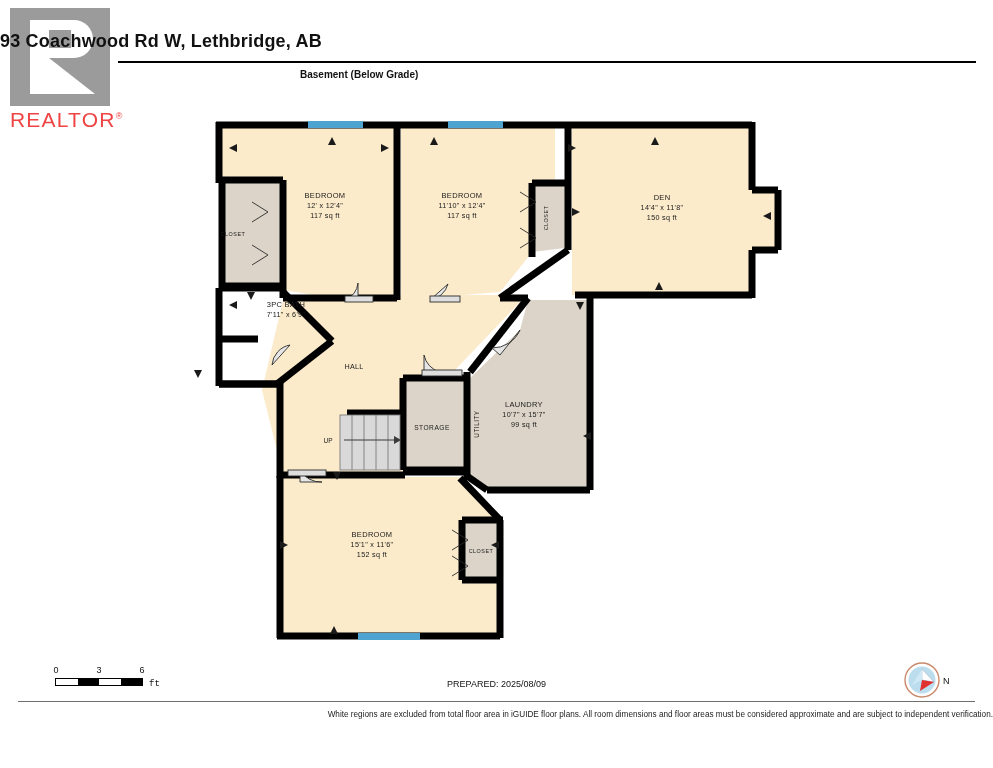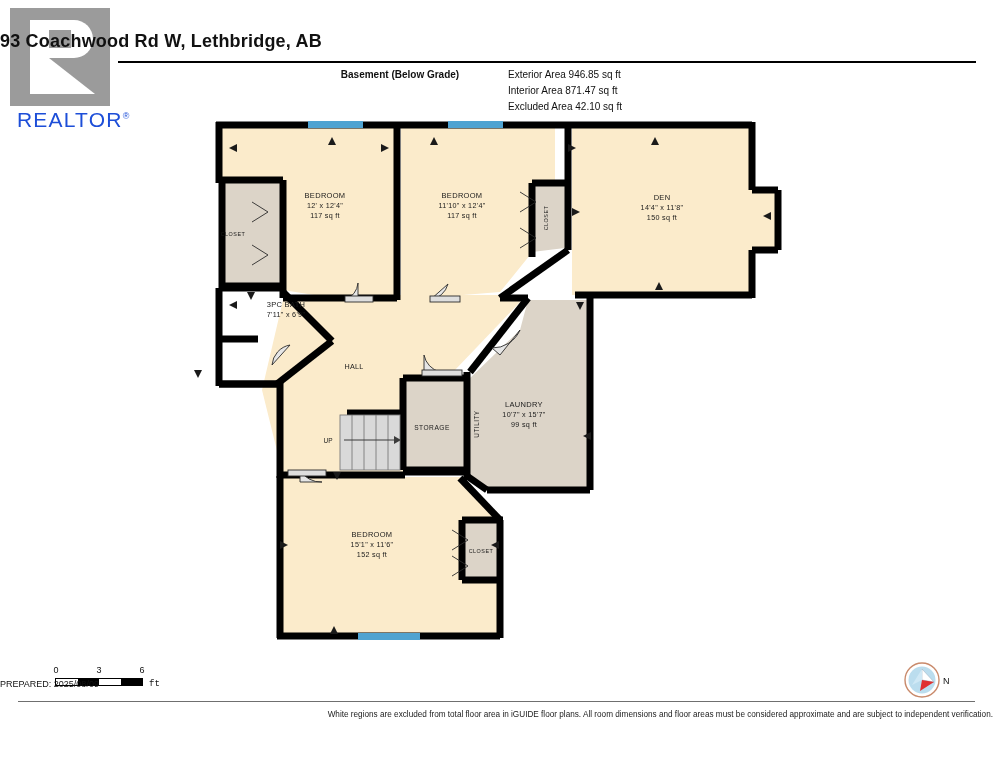--- a/index.html
+++ b/index.html
@@ -61,26 +61,26 @@
     position: absolute;
     left: 39px;
     top: 50px;
     width: 46px;
     height: 36px;
     background: #ffffff;
     clip-path: polygon(0 0, 0 100%, 100% 100%);
   }
   #realtor-logo .legword {
     position: absolute;
-    left: 11px;
+    left: 4px;
     top: 100px;
     width: 125px;
     font-size: 21px;
     letter-spacing: 1.2px;
-    color: #1d4ed8;
+    color: #ef4444;
     font-family: "Liberation Sans", sans-serif;
     white-space: nowrap;
   }
   #realtor-logo .legword sup {
     font-size: 9px;
     vertical-align: super;
   }
 
   
   #title {
@@ -107,21 +107,21 @@
     width: 420px;
     display: flex;
     gap: 8px;
     align-items: flex-start;
     font-size: 10px;
   }
   #subhead .floor-label {
     font-weight: bold;
     white-space: nowrap;
     padding-top: 0px;
-    text-align: center;
+    text-align: left;
     width: 200px;
   }
   #subhead .areas {
     display: flex;
     flex-direction: column;
     gap: 5px;
     white-space: nowrap;
   }
 
   
@@ -186,20 +186,21 @@
     left: 94px;
     top: 14px;
     font-size: 9px;
     font-family: Liberation Mono, monospace;
   }
   #prepared {
     position: absolute;
     left: 0;
     top: 679px;
     width: 993px;
+    text-align: center;
     font-size: 9px;
   }
   #compass {
     position: absolute;
     left: 898px;
     top: 660px;
     width: 60px;
     height: 44px;
   }
   #footer-rule {
@@ -231,25 +232,20 @@
     <div class="leg"></div>
   </div>
   <div class="legword"><span>REALTOR</span><sup>®</sup></div>
 </div>
 
 <div id="title">93 Coachwood Rd W, Lethbridge, AB</div>
 <div id="title-rule"></div>
 
 <div id="subhead">
   <div class="floor-label">Basement (Below Grade)</div>
-  <div class="areas">
-    <div>Exterior Area 946.85 sq ft</div>
-    <div>Interior Area 871.47 sq ft</div>
-    <div>Excluded Area 42.10 sq ft</div>
-  </div>
 </div>
 
 <svg id="plan" viewBox="0 0 993 768">
 
   <polygon fill="#FBEBCB" points="219,122 394,122 394,300 345,300 283,290 283,180 219,180"></polygon>
 
   <polygon fill="#DCD4C8" points="224,182 281,182 281,284 224,284"></polygon>
 
   <polygon fill="#FBEBCB" points="401,122 555,122 555,183 530,183 530,255 500,292 401,300"></polygon>
 

